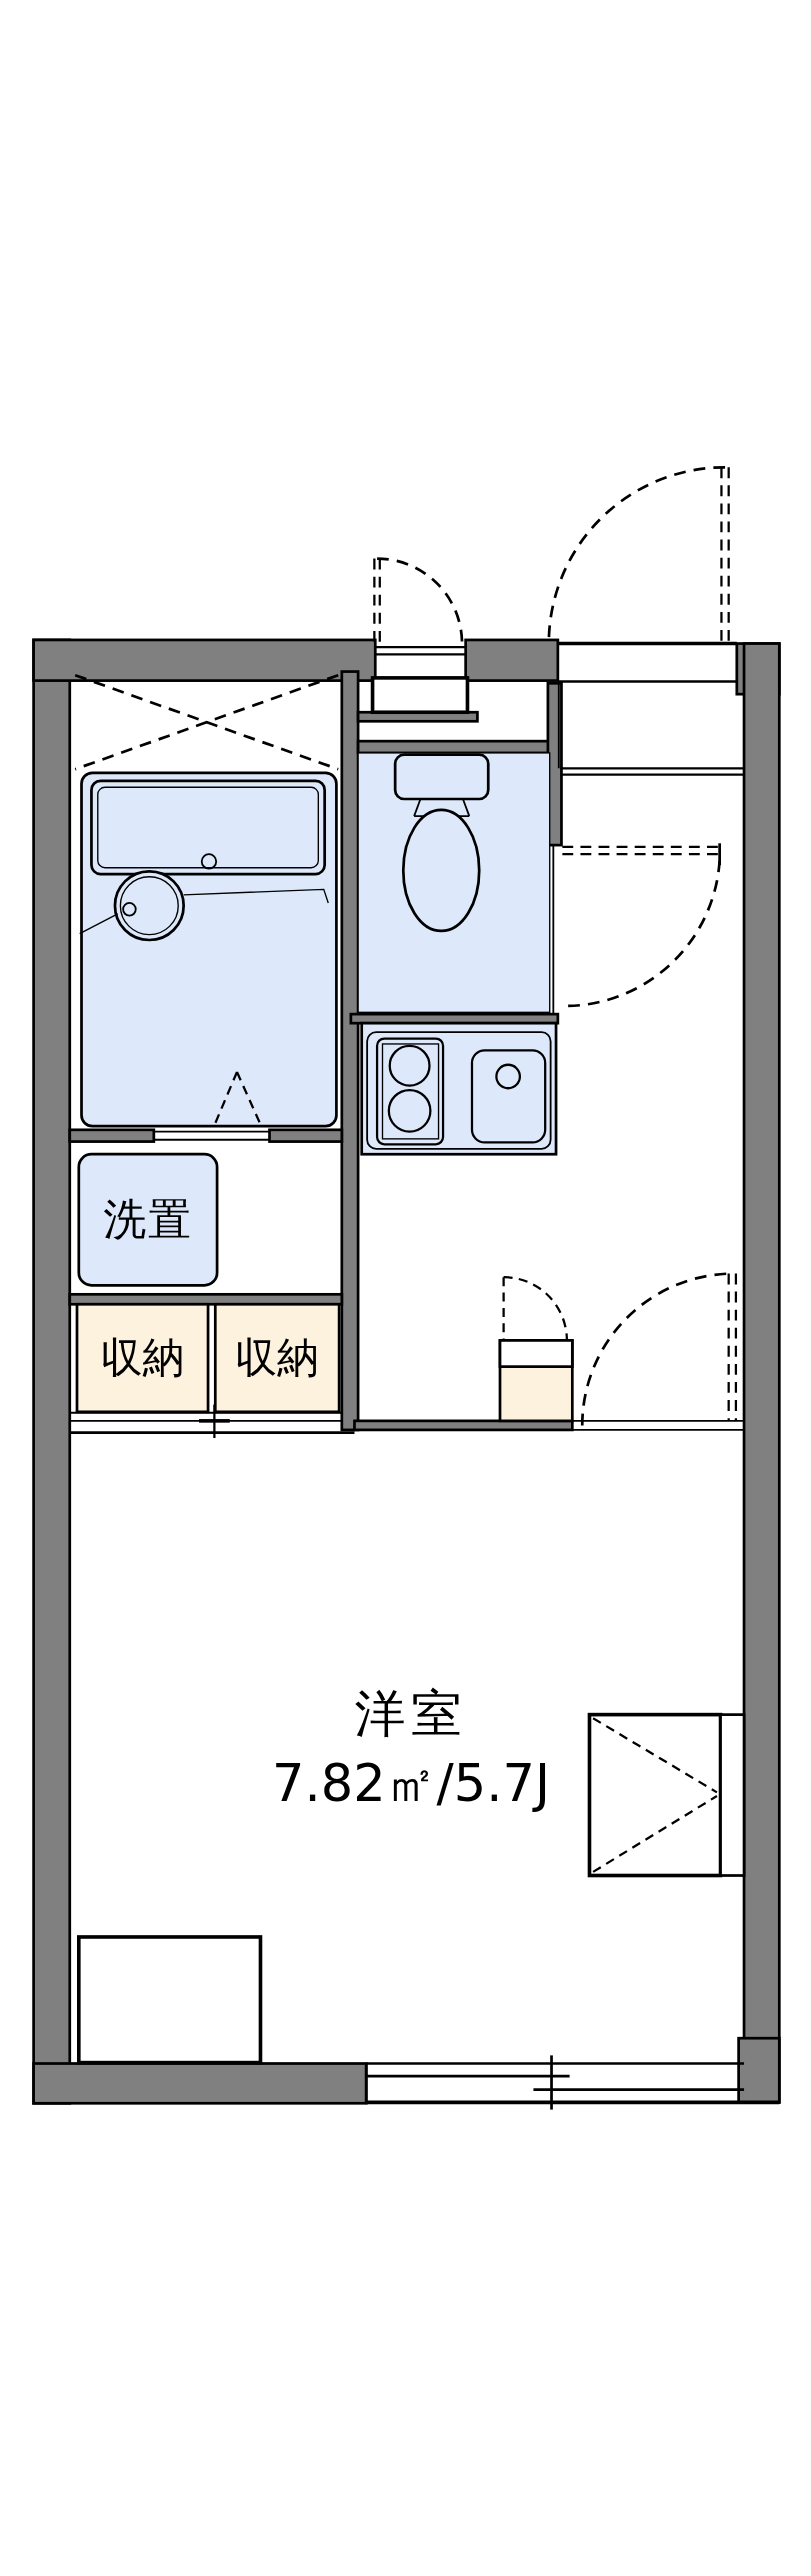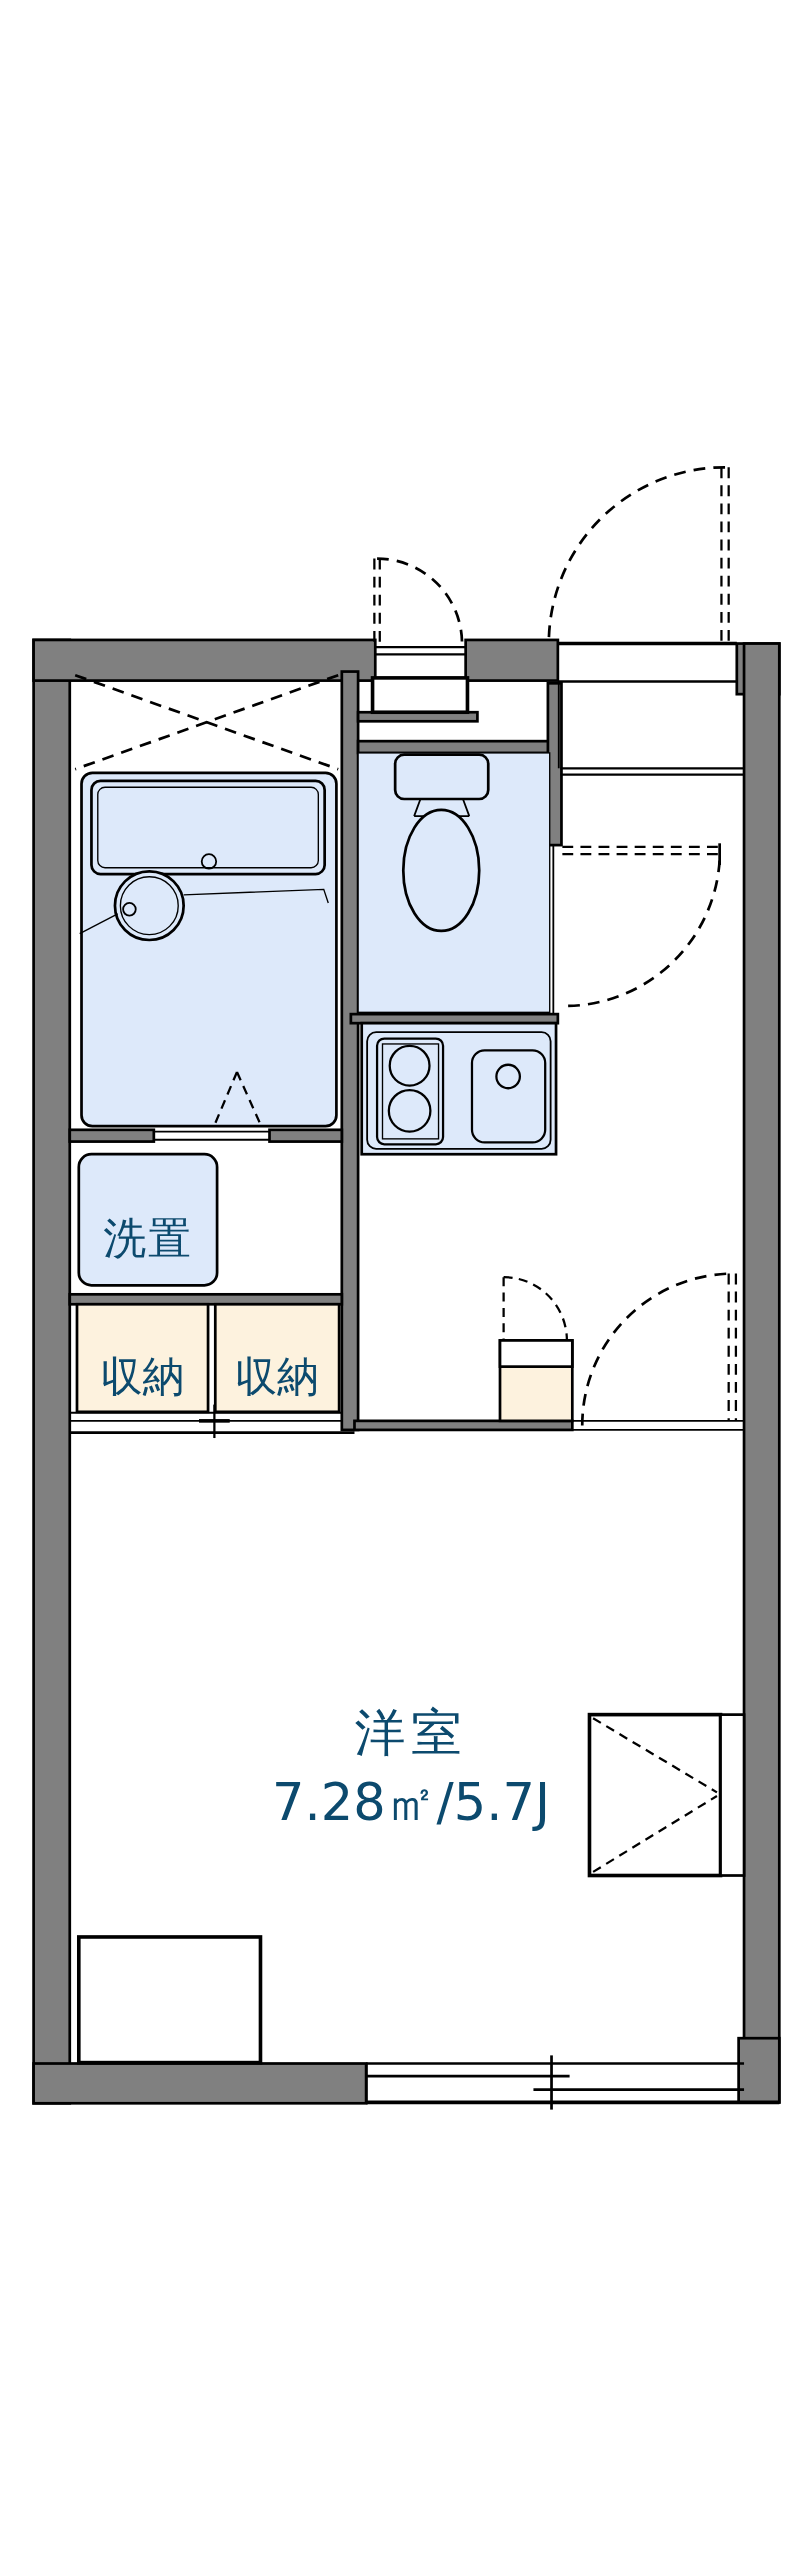--- a/index.html
+++ b/index.html
@@ -2,21 +2,21 @@
 <html style="font-size:14.5px"><head>
 <meta charset="utf-8">
 <style>
   html,body{margin:0;padding:0;background:#ffffff;}
   .canvas{
     position:relative;width:812px;height:2576px;background:#ffffff;overflow:hidden;
     font-family:"DejaVu Sans","Liberation Sans",sans-serif;color:#1a1a1a;
   }
   .canvas svg{position:absolute;left:0;top:0;}
   .plan-label{position:absolute;display:flex;align-items:center;justify-content:center;
-    color:#0c4a6e;white-space:nowrap;line-height:1;margin-top:19px;}
+    color:#000000;white-space:nowrap;line-height:1;}
   #room-label{left:271px;top:1668px;width:280px;height:90px;font-size:51px;letter-spacing:5.4px;}
   #room-area{left:230px;top:1752px;width:362px;height:63px;font-size:51px;}
   #laundry-label{left:79px;top:1154px;width:138px;height:131px;font-size:43px;letter-spacing:1.8px;}
   #storage1-label{left:77px;top:1304px;width:131px;height:108px;font-size:42px;}
   #storage2-label{left:215px;top:1304px;width:124px;height:108px;font-size:42px;}
 </style>
 </head>
 <body>
 
 <div class="canvas">
@@ -136,18 +136,18 @@
     <line x1="622" y1="945" x2="795" y2="945" stroke-width="2.5" stroke-dasharray="12 8"></line>
     <line x1="796" y1="933" x2="796" y2="957" stroke-width="3"></line>
     <path d="M796,952 A172 172 0 0 1 623,1113" stroke-width="3" stroke-dasharray="13 9"></path>
     <line x1="806" y1="1409" x2="806" y2="1572" stroke-width="2.5" stroke-dasharray="12 8"></line>
     <line x1="814" y1="1409" x2="814" y2="1572" stroke-width="2.5" stroke-dasharray="12 8"></line>
     <path d="M644,1577 A168 168 0 0 1 812,1409" stroke-width="3" stroke-dasharray="13 9"></path>
   </g>
 </svg>
 
   <div class="plan-label" id="room-label">洋室</div>
-  <div class="plan-label" id="room-area">7.28㎡/5.7J</div>
+  <div class="plan-label" id="room-area">7.82㎡/5.7J</div>
   <div class="plan-label" id="laundry-label">洗置</div>
   <div class="plan-label" id="storage1-label">収納</div>
   <div class="plan-label" id="storage2-label">収納</div>
 </div>
 
 
 </body></html>

